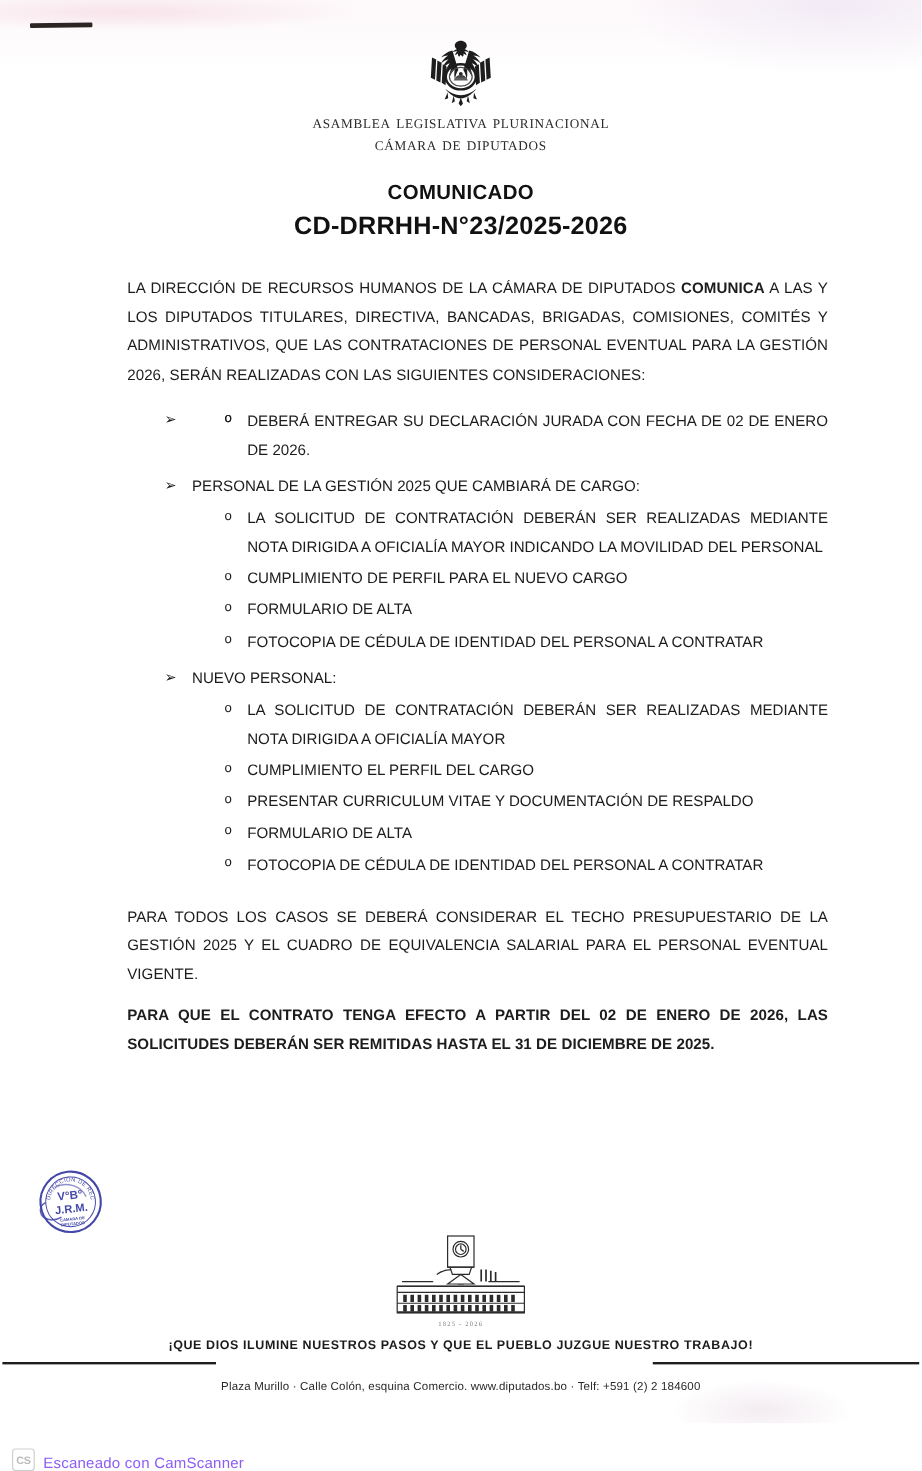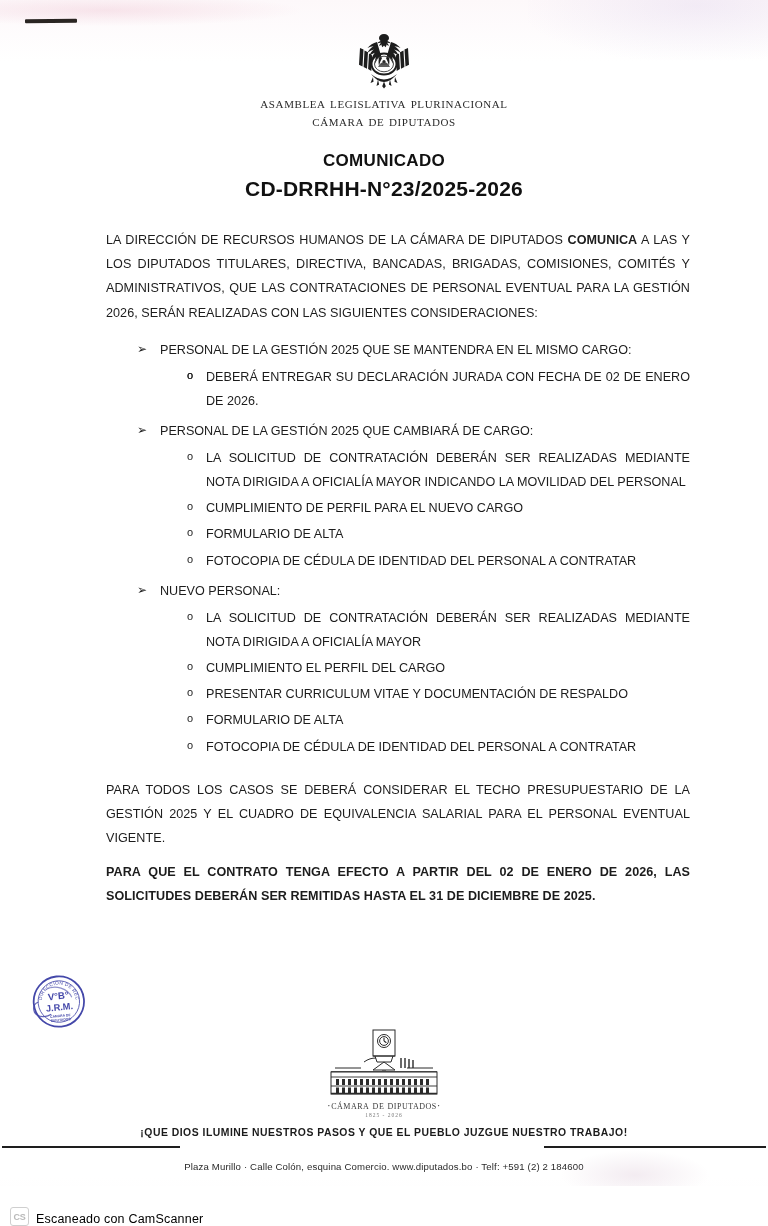--- a/index.html
+++ b/index.html
@@ -227,21 +227,21 @@
     font-weight: bold;
     display: flex;
     align-items: center;
     justify-content: center;
     letter-spacing: -0.3px;
     flex: none;
   }
   .cs-text {
     margin-left: 7px;
     font-size: 12.5px;
-    color: #000000;
+    color: #8b5cf6;
     letter-spacing: 0.2px;
   }
   .cs-ghost {
     position: absolute;
     left: 28px; top: 2px;
     font-size: 12px;
     color: #f3e6ea;
     letter-spacing: 2px;
   }
   .cs-ghost2 {
@@ -304,21 +304,20 @@
     <div class="doc-code">CD-DRRHH-N°23/2025-2026</div>
   </div>
 
   <div class="body-wrap">
 
     <p class="para"><span>LA DIRECCIÓN DE RECURSOS HUMANOS DE LA CÁMARA DE DIPUTADOS </span><b>COMUNICA</b><span> A LAS Y LOS DIPUTADOS TITULARES, DIRECTIVA, BANCADAS, BRIGADAS, COMISIONES, COMITÉS Y ADMINISTRATIVOS, QUE LAS CONTRATACIONES DE PERSONAL EVENTUAL PARA LA GESTIÓN 2026, SERÁN REALIZADAS CON LAS SIGUIENTES CONSIDERACIONES:</span></p>
 
     <div class="lvl1-block">
       <div class="lvl1">
         <span class="mk">➢</span>
-        <span>PERSONAL DE LA GESTIÓN 2025 QUE SE MANTENDRA EN EL MISMO CARGO:</span>
       </div>
       <div class="lvl2">
         <span class="mk">o</span>
       </div>
       <div class="lvl2">
         <span class="mk">o</span>
         <span>DEBERÁ ENTREGAR SU DECLARACIÓN JURADA CON FECHA DE 02 DE ENERO DE 2026.</span>
       </div>
     </div>
     <div class="group-gap"></div>
@@ -453,21 +452,20 @@
         <rect x="63" y="59.5" width="3" height="5.5"></rect>
           <rect x="69" y="59.5" width="3" height="5.5"></rect>
         <rect x="75" y="59.5" width="3" height="5.5"></rect>
           <rect x="81" y="59.5" width="3" height="5.5"></rect>
         <rect x="87" y="59.5" width="3" height="5.5"></rect>
           <rect x="93" y="59.5" width="3" height="5.5"></rect>
         <rect x="99" y="59.5" width="3" height="5.5"></rect>
           <rect x="105" y="59.5" width="3" height="5.5"></rect>
       </g>
     </svg>
-    <div class="bldg-caption">·Cámara de Diputados·</div>
     <div class="bldg-years">1825 - 2026</div>
 
     <div class="motto">¡QUE DIOS ILUMINE NUESTROS PASOS Y QUE EL PUEBLO JUZGUE NUESTRO TRABAJO!</div>
 
     <div class="rules">
       <div class="rule-l"></div>
       <div class="rule-r"></div>
     </div>
 
     <div class="addr">Plaza Murillo · Calle Colón, esquina Comercio. www.diputados.bo · Telf: +591 (2) 2 184600</div>

